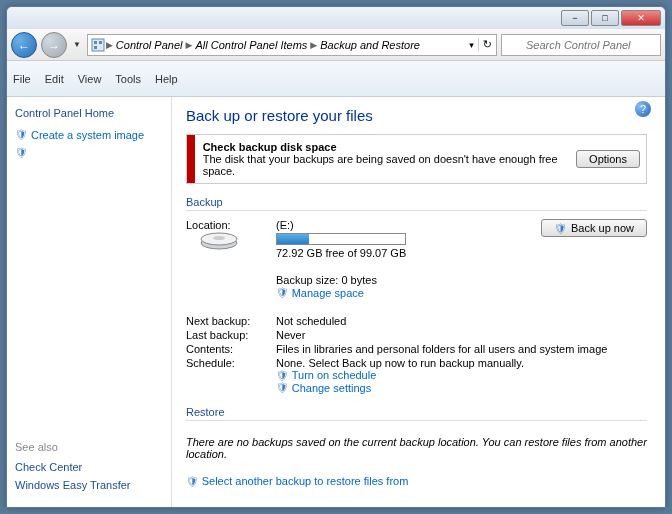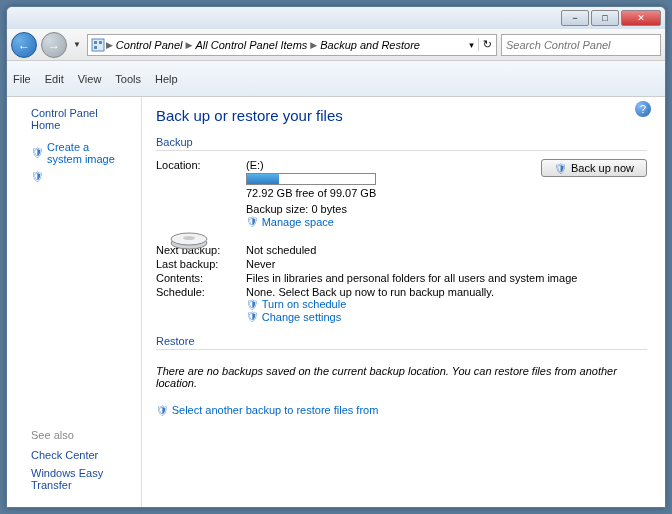--- a/index.html
+++ b/index.html
@@ -12,24 +12,24 @@
 .titlebtn.close { background: linear-gradient(#e88, #c33); color: #fff; width: 40px; }
 .navbar { height: 32px; background: linear-gradient(#f8f8f8, #e8e8e8); display: flex; align-items: center; padding: 0 4px; gap: 4px; border-bottom: 1px solid #ccc; }
 .navbtn { width: 26px; height: 26px; border-radius: 50%; background: radial-gradient(circle at 30% 30%, #6ab0e8, #2a6eb8); border: 1px solid #1a5a9a; display: flex; align-items: center; justify-content: center; color: #fff; font-size: 12px; }
 .navbtn.fwd { background: radial-gradient(circle at 30% 30%, #d0d8e0, #a0a8b0); border-color: #888; }
 .dropdown-arrow { font-size: 8px; color: #333; padding: 0 2px; }
 .address { flex: 1; display: flex; align-items: center; height: 22px; border: 1px solid #aaa; background: #fff; font-size: 11px; padding-left: 2px; }
 .address .seg { padding: 0 3px; color: #000; font-style: italic; }
 .address .sep { color: #666; font-size: 9px; }
 .address-icon { width: 16px; height: 16px; display: inline-flex; align-items: center; justify-content: center; color: #2a6eb8; font-size: 11px; }
 .searchbox { width: 160px; height: 22px; border: 1px solid #aaa; background: #fff; display: flex; align-items: center; }
-.searchbox input { border: none; outline: none; font-size: 11px; color: #888; padding-left: 4px; width: 100%; font-style: italic; }
+.searchbox input { border: none; outline: none; font-size: 11px; color: #888; padding-left: 4px; width: 100%; font-style: italic; margin-left: 20px; }
 .menubar { height: 36px; background: linear-gradient(#f4f8fc, #e4ecf4); display: flex; align-items: center; padding-left: 6px; gap: 14px; font-size: 11px; color: #333; border-bottom: 1px solid #ccc; }
 .body { flex: 1; display: flex; overflow: hidden; }
-.sidebar { width: 135px; background: #fff; padding: 10px 24px; border-right: 1px solid #e0e0e0; display: flex; flex-direction: column; }
+.sidebar { width: 165px; background: #fff; padding: 10px 8px; border-right: 1px solid #e0e0e0; display: flex; flex-direction: column; }
 .sidebar .home { font-size: 11px; color: #1a4a9a; margin-bottom: 10px; }
 .sidebar .link { font-size: 11px; color: #0066cc; margin-bottom: 6px; display: flex; align-items: center; gap: 4px; }
 .sidebar .shield-icon { width: 12px; height: 12px; color: #3a7ac8; font-size: 10px; }
 .sidebar .spacer { flex: 1; }
 .sidebar .seealso { font-size: 11px; color: #888; margin-bottom: 8px; }
 .sidebar .seelink { font-size: 11px; color: #1a4a9a; margin-bottom: 6px; }
 .main { flex: 1; padding: 10px 18px 10px 14px; overflow-y: auto; font-size: 11px; position: relative; }
 .main .page-title { font-size: 15px; color: #003399; font-weight: normal; margin-bottom: 10px; }
 .help-icon { position: absolute; top: 4px; right: 14px; width: 16px; height: 16px; border-radius: 50%; background: radial-gradient(circle at 30% 30%, #8bf, #26a); color: #fff; font-size: 11px; display: flex; align-items: center; justify-content: center; }
 .alert { border: 1px solid #ccc; display: flex; align-items: center; padding: 6px; margin-bottom: 8px; }
@@ -111,35 +111,43 @@
       <div class="spacer"></div>
       <div class="seealso">See also</div>
       <div class="seelink">Check Center</div>
       <div class="seelink">Windows Easy Transfer</div>
     </div>
 
     <div class="main">
       <div class="help-icon">?</div>
       <div class="page-title">Back up or restore your files</div>
 
+      <div class="alert">
+        <div class="stripe"></div>
+        <div class="msg">
+          <b>Check backup disk space</b>
+          <span>The disk that your backups are being saved on doesn't have enough free space.</span>
+        </div>
+        <button class="btn">Options</button>
+      </div>
 
       <div class="section-title">Backup</div>
       <div class="divider"></div>
 
       <div style="display:flex">
         <div style="flex:1">
           <div class="row">
             <div class="label">Location:</div>
             <div class="value">
               <div>(E:)</div>
               <div class="progress">
                   <div class="fill"></div>
                 </div>
               <div style="margin-top:2px">72.92 GB free of 99.07 GB</div>
-              <div style="margin-top:4px">Backup size: 0 bytes</div>
+              <div style="margin-top:15px">Backup size: 0 bytes</div>
               <div class="linkinline">
                 <span class="shield-small">🛡</span>
                 <span>Manage space</span>
               </div>
             </div>
           </div>
           <div class="row" style="position:absolute;left:26px;top:120px">
             <svg class="drive-icon" viewBox="0 0 42 30">
                 <ellipse cx="21" cy="22" rx="18" ry="6" fill="#d0d4d8" stroke="#888"></ellipse>
                 <ellipse cx="21" cy="18" rx="18" ry="6" fill="#f0f2f4" stroke="#888"></ellipse>

